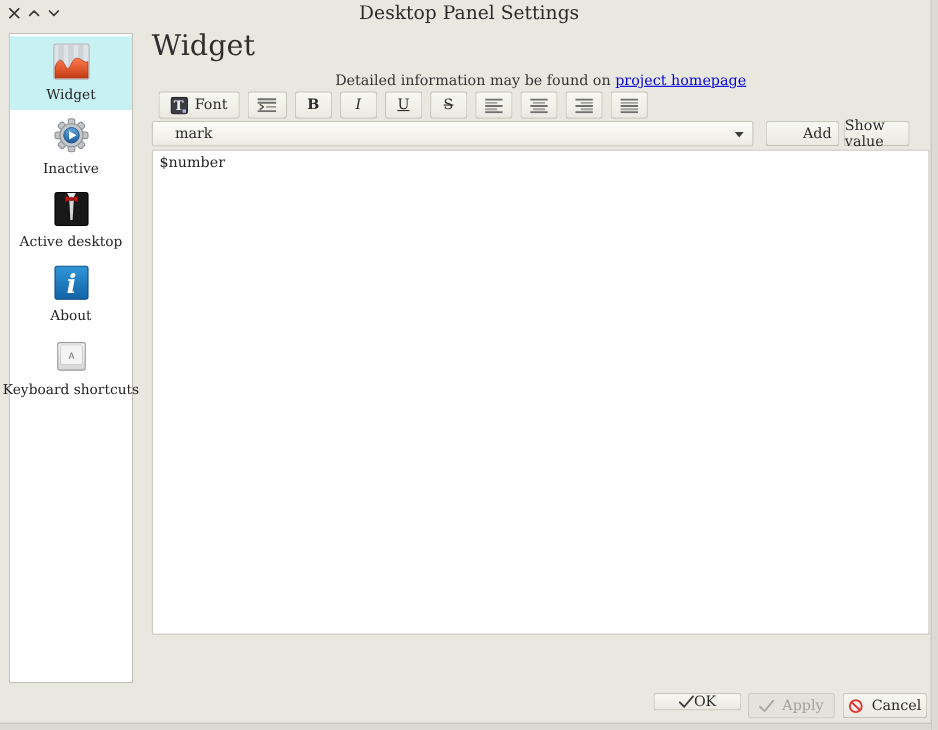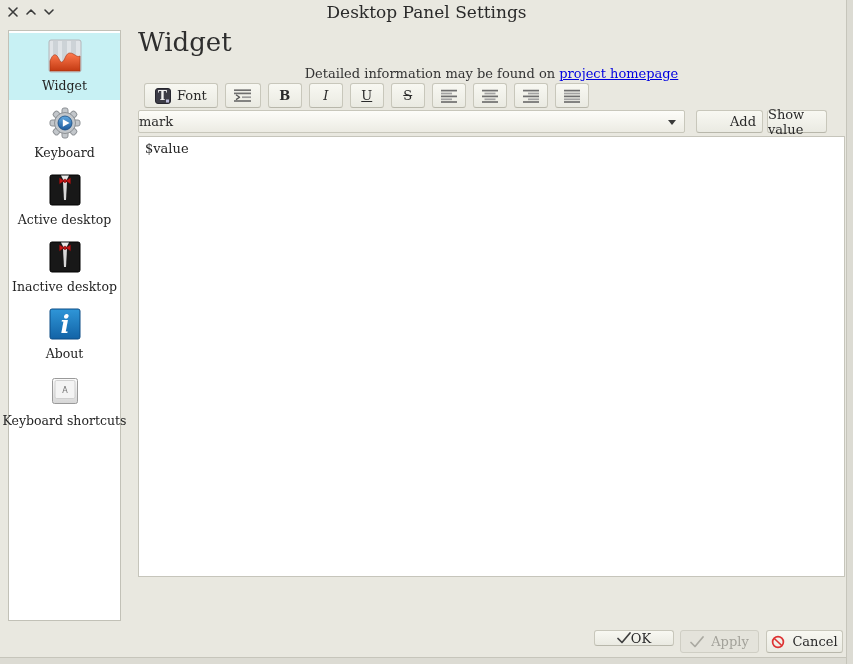--- a/index.html
+++ b/index.html
@@ -52,21 +52,21 @@
   .glyph-b { font-weight:bold; }
   .glyph-i { font-style:italic; }
   .glyph-u { text-decoration:underline; }
   .glyph-s { text-decoration:line-through; }
 
   
   .combo {
     position:absolute; left:138px; top:110px; width:547px; height:23px;
     background:linear-gradient(#fdfdf9,#ecebe3);
     border:1px solid #c8c7bb; border-radius:2px;
-    font-size:13px; display:flex; align-items:center; padding:0 0; cursor:pointer;
+    font-size:13px; display:flex; align-items:center; padding:0 20px; cursor:pointer;
   }
   .combo-arrow { position:absolute; right:8px; top:9px; width:0; height:0;
     border-left:4px solid transparent; border-right:4px solid transparent; border-top:5px solid #3a3a3a; }
   .add-btn { position:absolute; left:696px; top:110px; width:67px; height:23px;padding-left:27px; }
   .show-btn { position:absolute; left:767px; top:110px; width:60px; height:23px; }
 
   
   .editor {
     position:absolute; left:138px; top:136px; width:707px; height:441px;
     background:#ffffff; border:1px solid #c6c5bb;
@@ -140,54 +140,39 @@
             <rect x="-3" y="-15" width="6" height="8" rx="2" transform="rotate(225)"></rect>
             <rect x="-3" y="-15" width="6" height="8" rx="2" transform="rotate(270)"></rect>
             <rect x="-3" y="-15" width="6" height="8" rx="2" transform="rotate(315)"></rect>
             <circle r="10.5"></circle>
           </g>
           <circle r="7" fill="url(#blg)" stroke="#164a80" stroke-width="0.8"></circle>
           <polygon points="-2.2,-3.8 4.6,0 -2.2,3.8" fill="#ffffff"></polygon>
         </g>
       </svg>
     </span>
-    <span class="side-label">Keyboard</span>
+    <span class="side-label">Inactive</span>
   </div>
 
   <div class="side-item">
     <span class="side-icon">
       <svg width="34" height="34" viewBox="0 0 34 34">
         <rect x="2" y="2" width="30" height="30" rx="2" fill="#181818" stroke="#000"></rect>
         <polygon points="13,2.5 21,2.5 17,10" fill="#e9e9e9"></polygon>
         <polygon points="15,9 19,9 18,27 16,27" fill="#d8d8d8"></polygon>
         <g fill="#c41616" stroke="#7c0d0d" stroke-width="0.6">
           <polygon points="11.5,5 16.2,7.8 11.5,10.8"></polygon>
           <polygon points="22.5,5 17.8,7.8 22.5,10.8"></polygon>
           <rect x="15.7" y="6.3" width="2.6" height="3.2" rx="1"></rect>
         </g>
       </svg>
     </span>
     <span class="side-label">Active desktop</span>
   </div>
 
-  <div class="side-item">
-    <span class="side-icon">
-      <svg width="34" height="34" viewBox="0 0 34 34">
-        <rect x="2" y="2" width="30" height="30" rx="2" fill="#181818" stroke="#000"></rect>
-        <polygon points="13,2.5 21,2.5 17,10" fill="#e9e9e9"></polygon>
-        <polygon points="15,9 19,9 18,27 16,27" fill="#d8d8d8"></polygon>
-        <g fill="#c41616" stroke="#7c0d0d" stroke-width="0.6">
-          <polygon points="11.5,5 16.2,7.8 11.5,10.8"></polygon>
-          <polygon points="22.5,5 17.8,7.8 22.5,10.8"></polygon>
-          <rect x="15.7" y="6.3" width="2.6" height="3.2" rx="1"></rect>
-        </g>
-      </svg>
-    </span>
-    <span class="side-label">Inactive desktop</span>
-  </div>
 
   <div class="side-item">
     <span class="side-icon">
       <svg width="34" height="34" viewBox="0 0 34 34">
         <defs>
             <linearGradient id="ig" x1="0" y1="0" x2="0" y2="1">
           <stop offset="0" stop-color="#2f96d8"></stop>
               <stop offset="1" stop-color="#1263a6"></stop>
             </linearGradient>
           </defs>
@@ -307,21 +292,21 @@
   <span class="combo-arrow"></span>
 </div>
 <div class="btn add-btn">
   <span>Add</span>
 </div>
 <div class="btn show-btn">
   <span>Show value</span>
 </div>
 
 <div class="editor">
-  <span>$value</span>
+  <span>$number</span>
 </div>
 
 <div class="btn ok-btn">
   <svg width="14" height="12" viewBox="0 0 14 12">
     <polyline points="1,6.5 5,10.5 13,1" fill="none" stroke="#3f3f3f" stroke-width="1.7" stroke-linecap="round" stroke-linejoin="round"></polyline>
   </svg>
   <span>OK</span>
 </div>
 <div class="btn apply-btn disabled">
   <svg width="14" height="12" viewBox="0 0 14 12">

